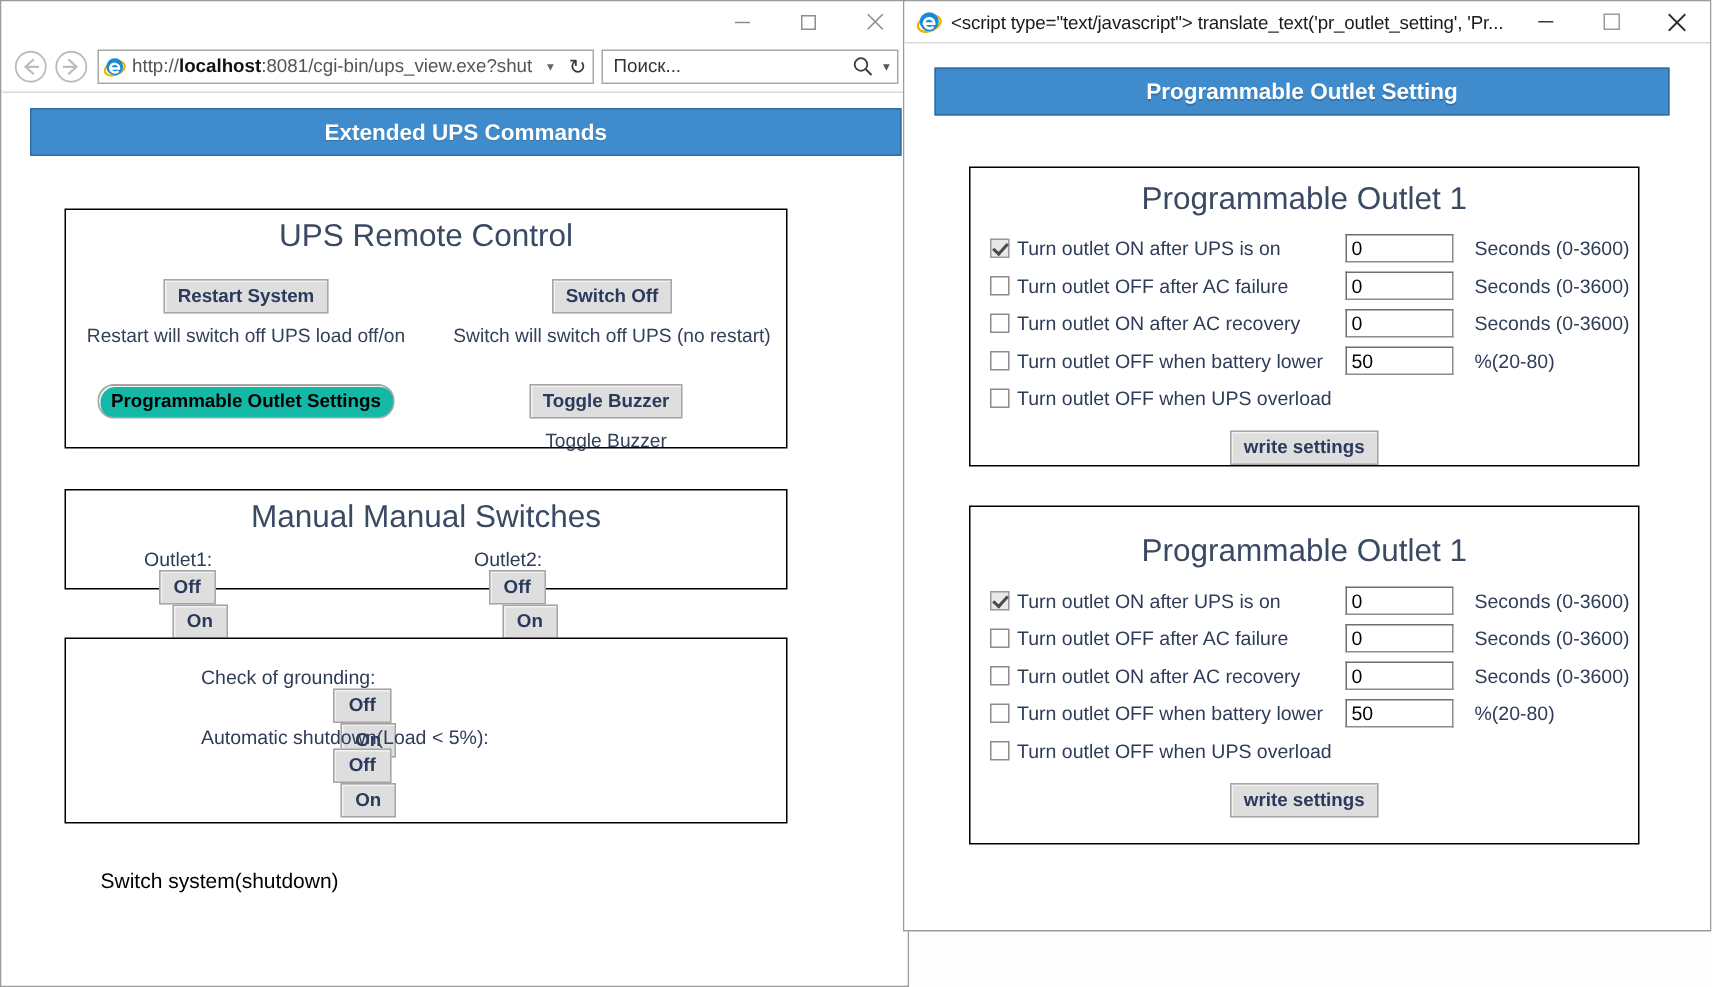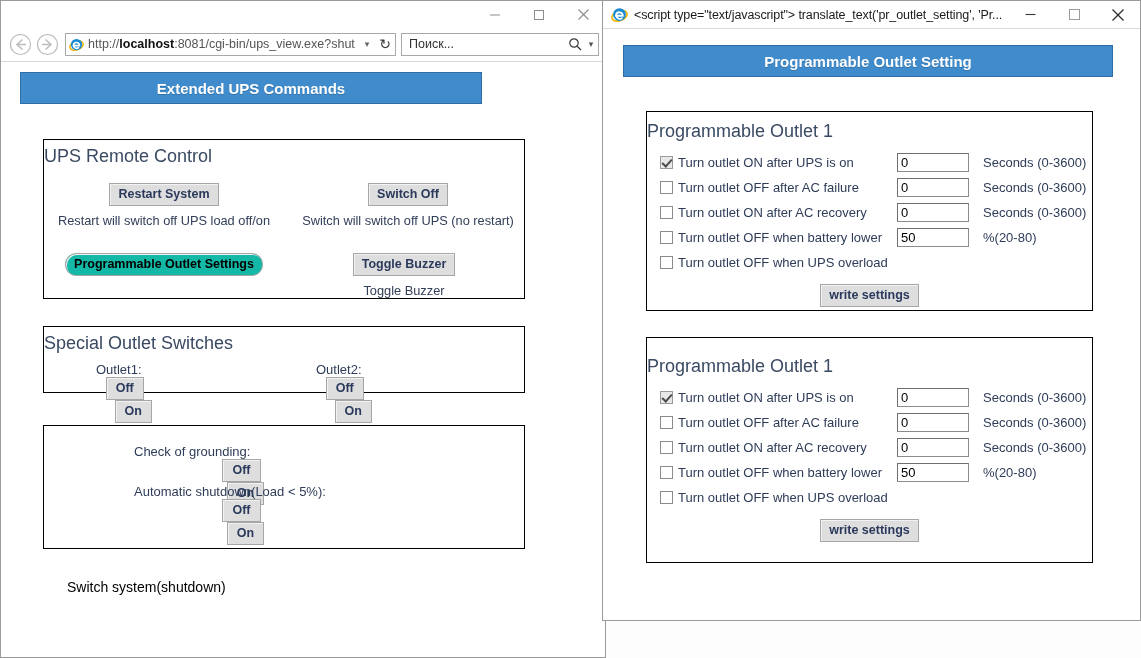--- a/index.html
+++ b/index.html
@@ -46,21 +46,21 @@
   .page{background:#ffffff;overflow:hidden;position:relative;}
 
   .banner{
     background:#3f8bcc;color:#ffffff;text-align:center;font-weight:bold;
     font-size:15px;border:1px solid #2d6ea6;box-sizing:border-box;
     display:flex;align-items:center;justify-content:center;
     text-shadow:0 1px 0 rgba(0,0,0,.18);
   }
 
   .panel{border:1px solid #000000;background:#ffffff;box-sizing:border-box;}
-  .panel-title{text-align:left;font-size:18px;color:#3a4a63;padding:6px 0 2px;}
+  .panel-title{text-align:center;font-size:21px;color:#3a4a63;padding:6px 0 2px;}
 
   .btn{
     background:#dedede;border:1px solid #a6a6a6;color:#2b3a5c;font-weight:bold;
     font-size:12.5px;padding:2px 8px;box-sizing:border-box;display:inline-block;
     font-family:"Liberation Sans", sans-serif;line-height:17px;cursor:default;
     box-shadow:inset 1px 1px 0 #f2f2f2;
   }
   .btn.focused{color:#000000;background:#14b8a6;border-radius:11px;}
   .btn.small{padding:2px 9px;}
   .cap{font-size:12.8px;color:#33405a;text-align:center;}
@@ -151,21 +151,21 @@
             <circle cx="6" cy="6" r="4.2" fill="none" stroke="#3b3b3b" stroke-width="1.2"></circle>
             <line x1="9.2" y1="9.2" x2="13" y2="13" stroke="#3b3b3b" stroke-width="1.3"></line>
           </svg>
         </span>
         <span class="search-caret">▾</span>
       </div>
     </div>
 
     <div class="page" style="position:absolute;left:0;top:60px;right:0;bottom:0;border-top:1px solid #d9d9d9;">
 
-      <div class="banner" style="position:absolute;left:19px;top:10px;width:462px;height:32px;">Extended UPS Commands</div>
+      <div class="banner" style="position:absolute;left:19px;top:10px;width:581px;height:32px;">Extended UPS Commands</div>
 
       <div class="panel" style="position:absolute;left:42px;top:77px;width:482px;height:160px;">
         <div class="panel-title">UPS Remote Control</div>
 
         <div style="position:relative;height:120px;">
           <div style="position:absolute;left:0;top:14px;width:240px;text-align:center;">
             <span class="btn">Restart System</span>
             <div class="cap" style="margin-top:7px;">Restart will switch off UPS load off/on</div>
           </div>
           <div style="position:absolute;left:244px;top:14px;width:240px;text-align:center;">
@@ -176,21 +176,21 @@
             <span class="btn focused">Programmable Outlet Settings</span>
           </div>
           <div style="position:absolute;left:240px;top:84px;width:240px;text-align:center;">
             <span class="btn">Toggle Buzzer</span>
             <div class="cap" style="margin-top:7px;">Toggle Buzzer</div>
           </div>
         </div>
       </div>
 
       <div class="panel" style="position:absolute;left:42px;top:264px;width:482px;height:67px;">
-        <div class="panel-title">Special Outlet Switches</div>
+        <div class="panel-title">Manual Manual Switches</div>
         <div style="position:relative;height:32px;">
           <div class="row-ctr" style="position:absolute;left:52px;top:6px;">
             <span class="opt-label" style="margin-right:12px;">Outlet1:</span>
             <span class="btn small">Off</span>
             <span class="btn small" style="margin-left:17px;">On</span>
           </div>
           <div class="row-ctr" style="position:absolute;left:272px;top:6px;">
             <span class="opt-label" style="margin-right:12px;">Outlet2:</span>
             <span class="btn small">Off</span>
             <span class="btn small" style="margin-left:17px;">On</span>

